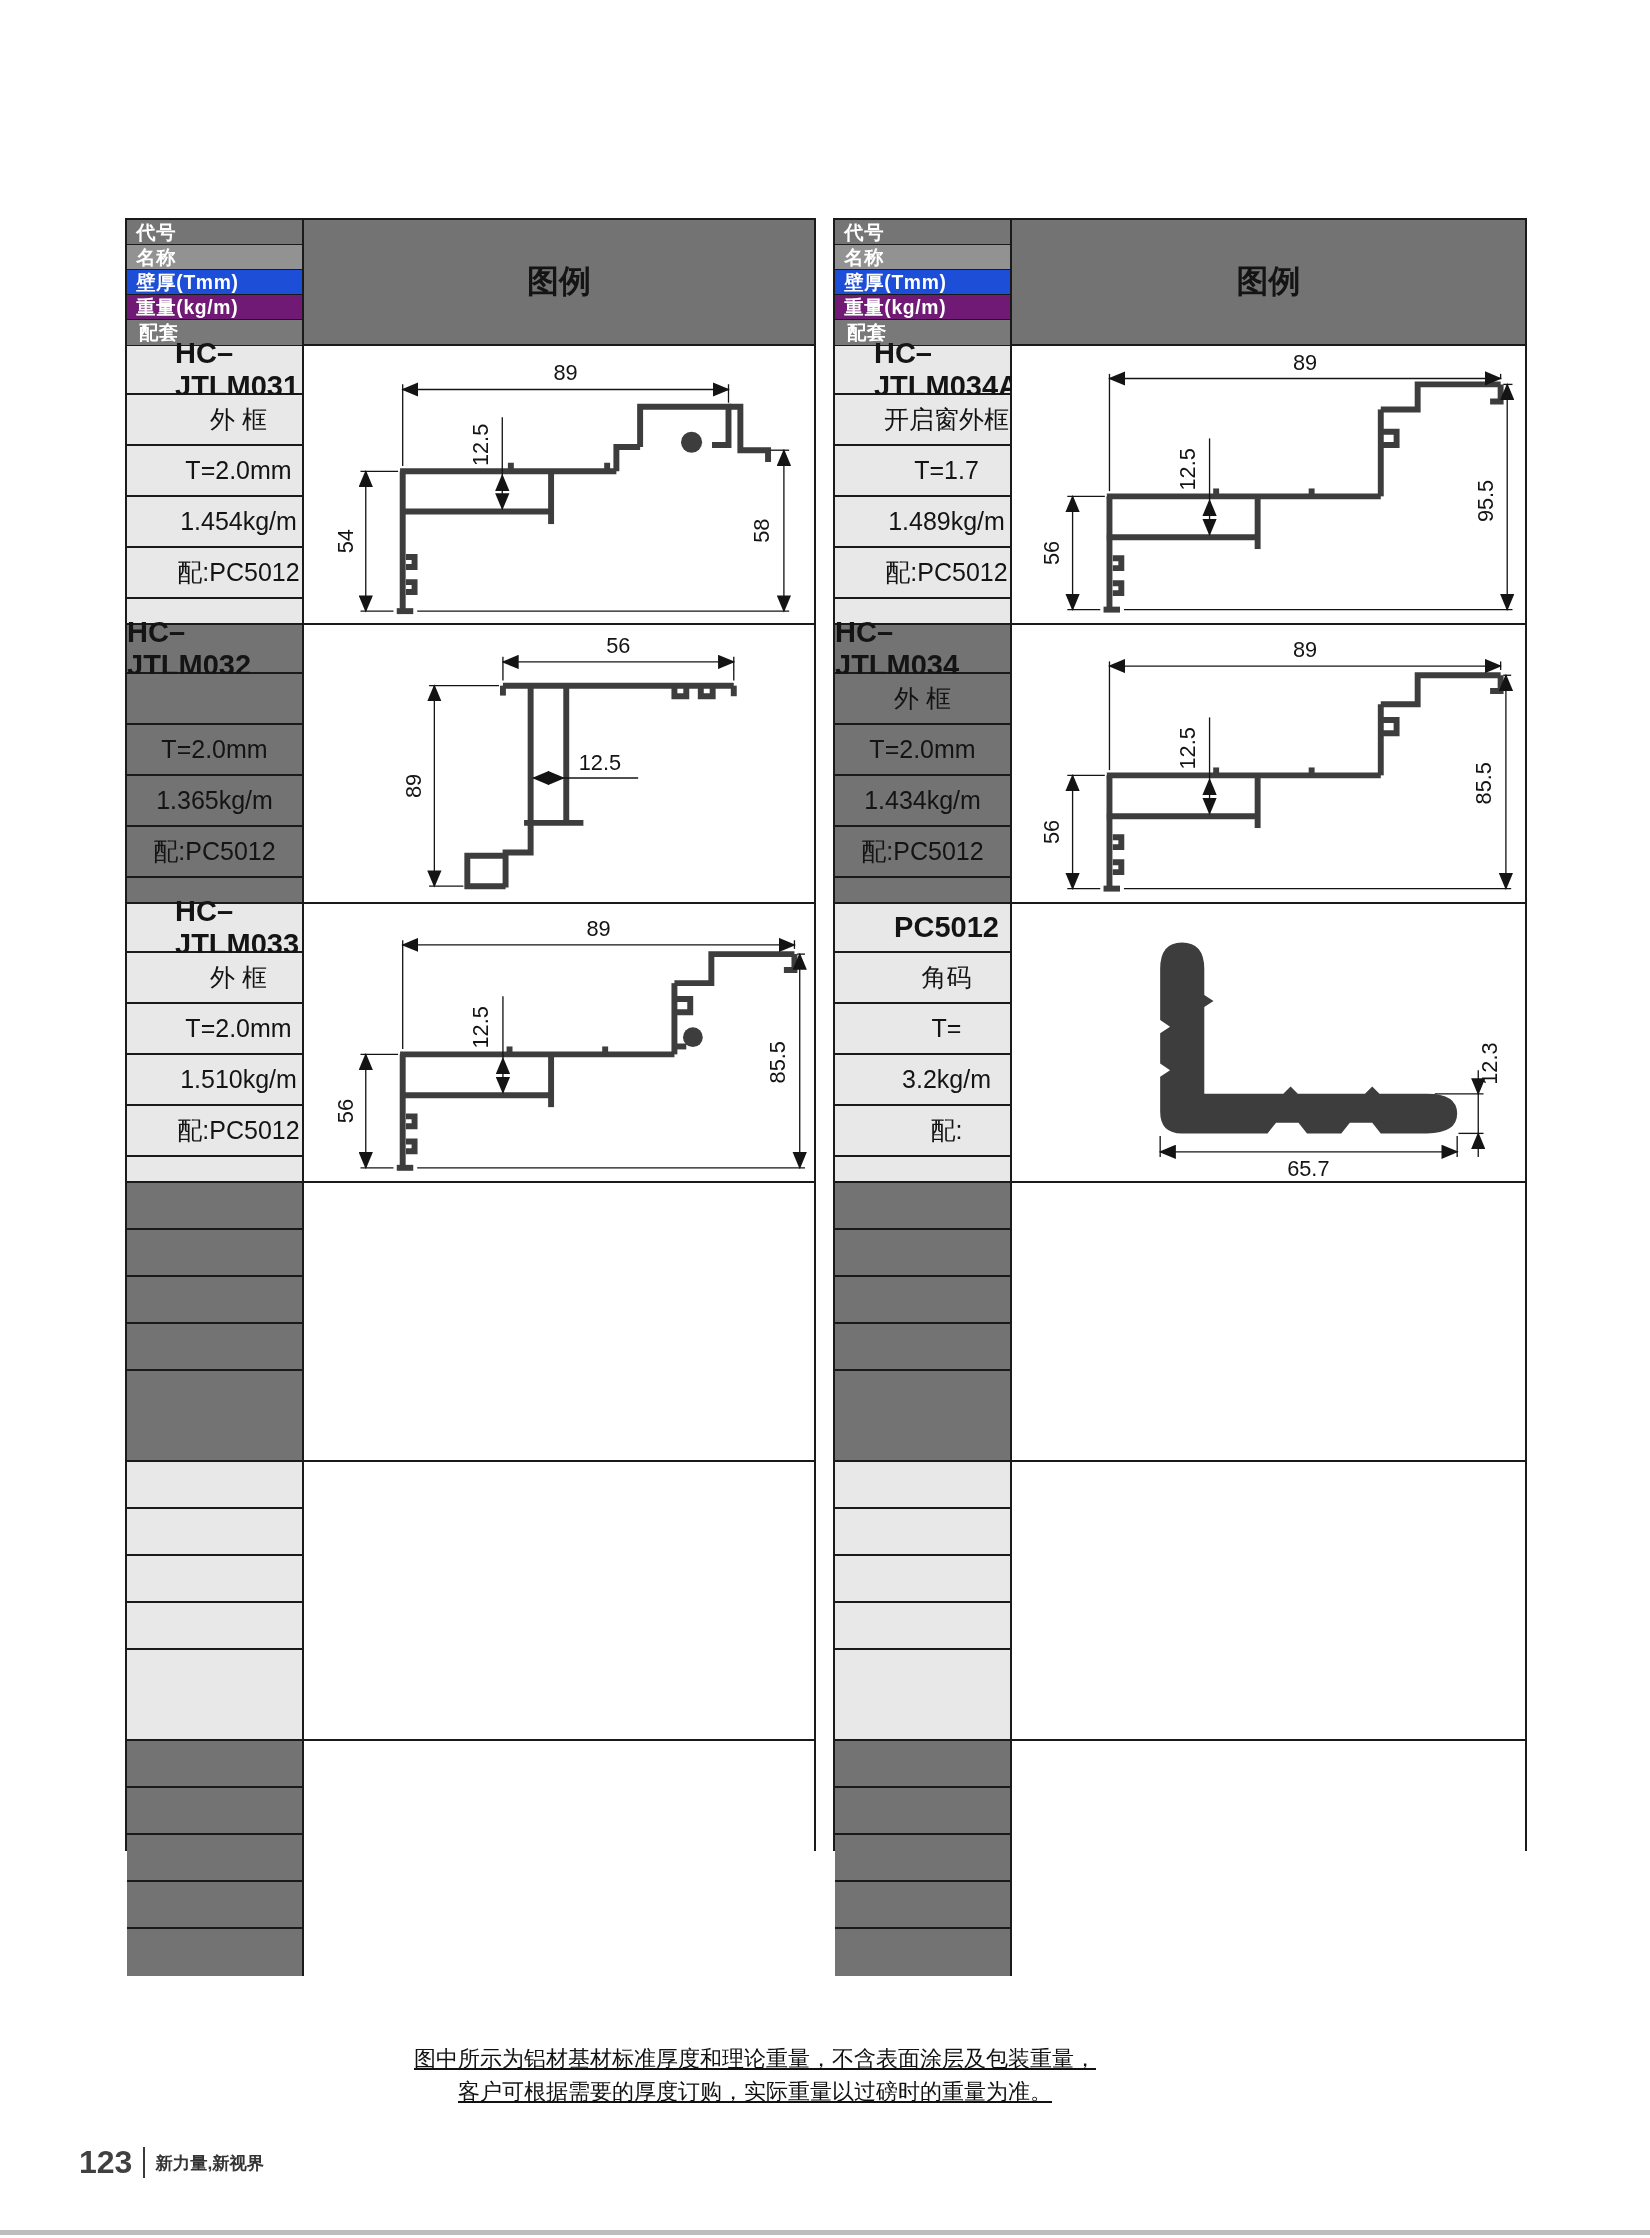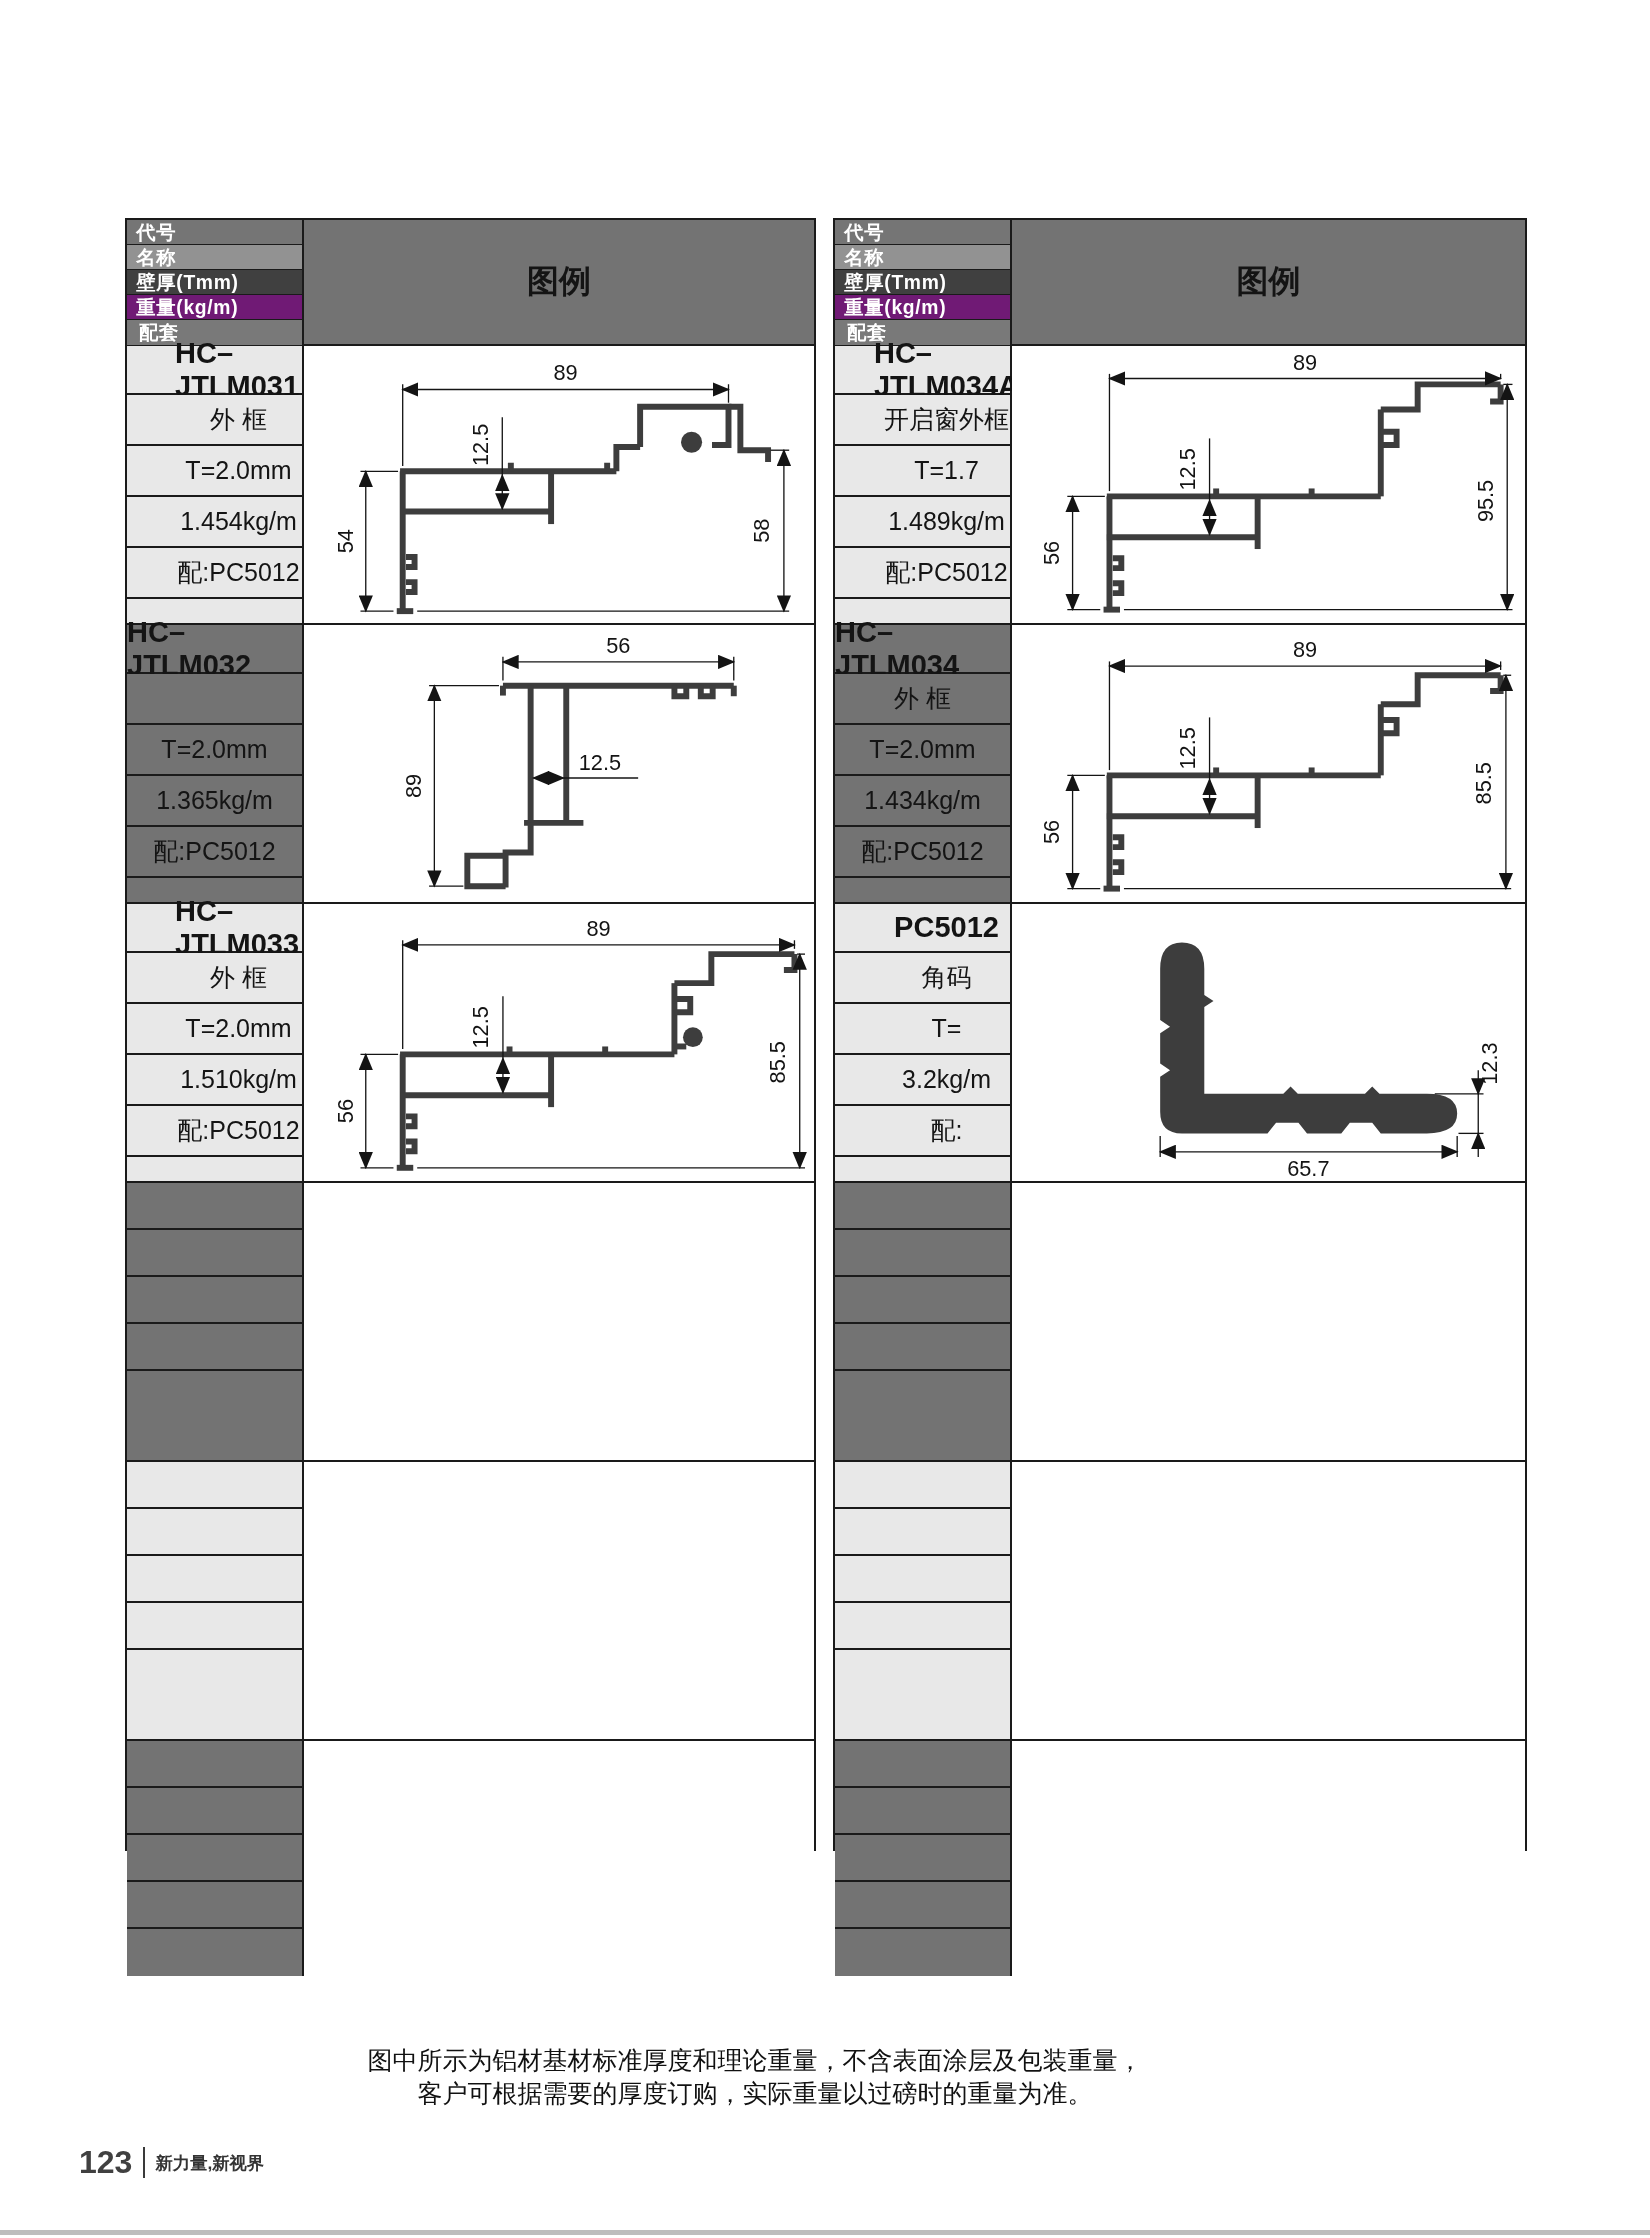--- a/index.html
+++ b/index.html
@@ -13,38 +13,38 @@
   .band:last-child{border-bottom:none;}
   .band-header{height:126px;}
   .band-block{height:279px;flex:0 0 auto;}
   .band.grow{flex:1 1 auto;}
   .lcol{width:177px;flex:0 0 177px;border-right:2px solid #1a1a1a;box-sizing:border-box;
         display:flex;flex-direction:column;}
   .fcol{flex:1 1 auto;position:relative;background:#fff;overflow:hidden;}
   .hcell{height:25px;box-sizing:border-box;border-bottom:1.3px solid #1a1a1a;display:flex;align-items:center;
          padding-left:9.3px;color:#ffffff;font-weight:bold;font-size:19.3px;letter-spacing:0.7px;}
   .hcell:last-child{border-bottom:none;}
-  .hc1{background:#757575;} .hc2{background:#929292;} .hc3{background:#404040;text-align:right;}
+  .hc1{background:#757575;} .hc2{background:#929292;} .hc3{background:#1d4ed8;text-align:right;}
   .hc4{background:#701a75;} .hc5{background:#797979;padding-left:12px;}
   .legendcell{position:absolute;inset:0;display:flex;align-items:center;justify-content:center;
               font-size:32px;font-weight:bold;color:#141414;}
   .bg-y{background:#737373;} .bg-g{background:#e8e8e8;padding-left:48px;}
   .pcell{box-sizing:border-box;border-bottom:2px solid #1a1a1a;display:flex;align-items:center;
          justify-content:center;font-size:25px;color:#141414;}
   .pcell.code{height:49px;font-weight:bold;font-size:29px;}
   .pcell.r{height:51px;}
   .pcell.fill{flex:1 1 auto;border-bottom:none;}
   .ecell{height:47px;box-sizing:border-box;border-bottom:2px solid #1a1a1a;}
   .ecell.fill{flex:1 1 auto;border-bottom:none;}
   .drawing{position:absolute;inset:0;width:100%;height:100%;}
   svg .pf{stroke:#3d3d3d;stroke-width:9;fill:none;}
   svg .pfill{fill:#3d3d3d;stroke:none;}
   svg .dim{stroke:#141414;stroke-width:2;fill:none;}
   svg text{font-family:"Liberation Sans","DejaVu Sans",sans-serif;font-size:33px;fill:#141414;}
-  .note{position:absolute;left:0;width:1510px;text-align:center;font-size:25px;color:#111;}
+  .note{position:absolute;left:0;width:1510px;text-align:center;font-size:22px;color:#111;text-decoration:underline;}
   .pfoot{position:absolute;left:79px;top:2144px;display:flex;align-items:center;gap:10.6px;}
   .pfoot .num{font-size:32px;font-weight:bold;color:#404040;}
   .pfoot .bar{width:2px;height:31px;background:#3a3a3a;}
   .pfoot .slog{font-size:17.3px;color:#333;font-weight:bold;}
   .bottombar{position:absolute;left:0;top:2230px;width:1651px;height:4.7px;background:#bdbdbd;}
 </style>
 </head>
 <body>
 
 <div class="page">

